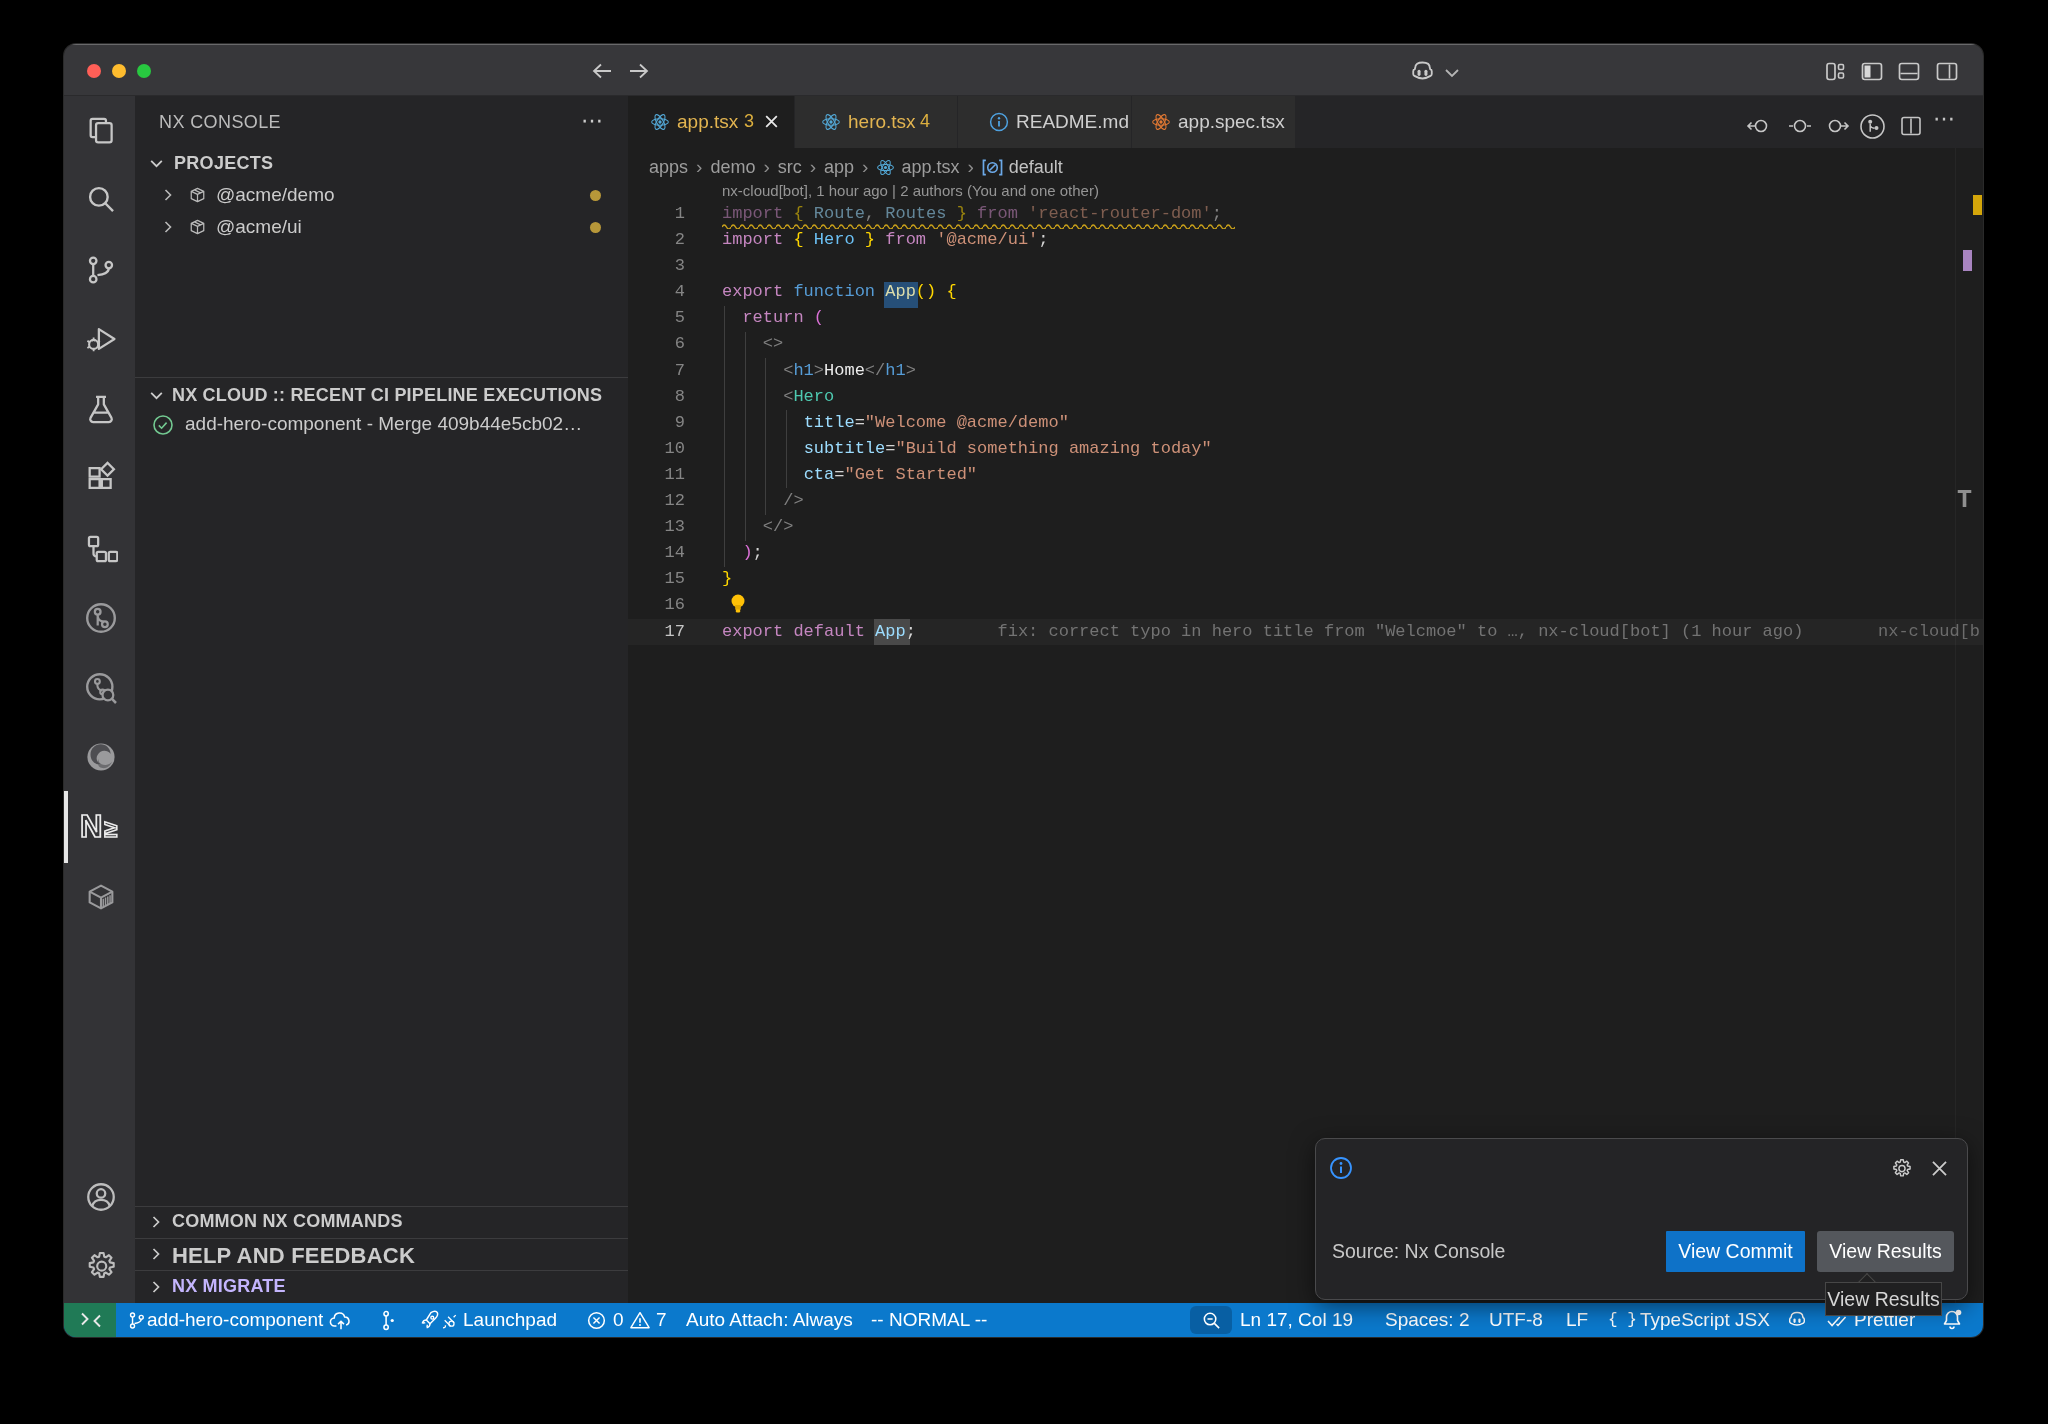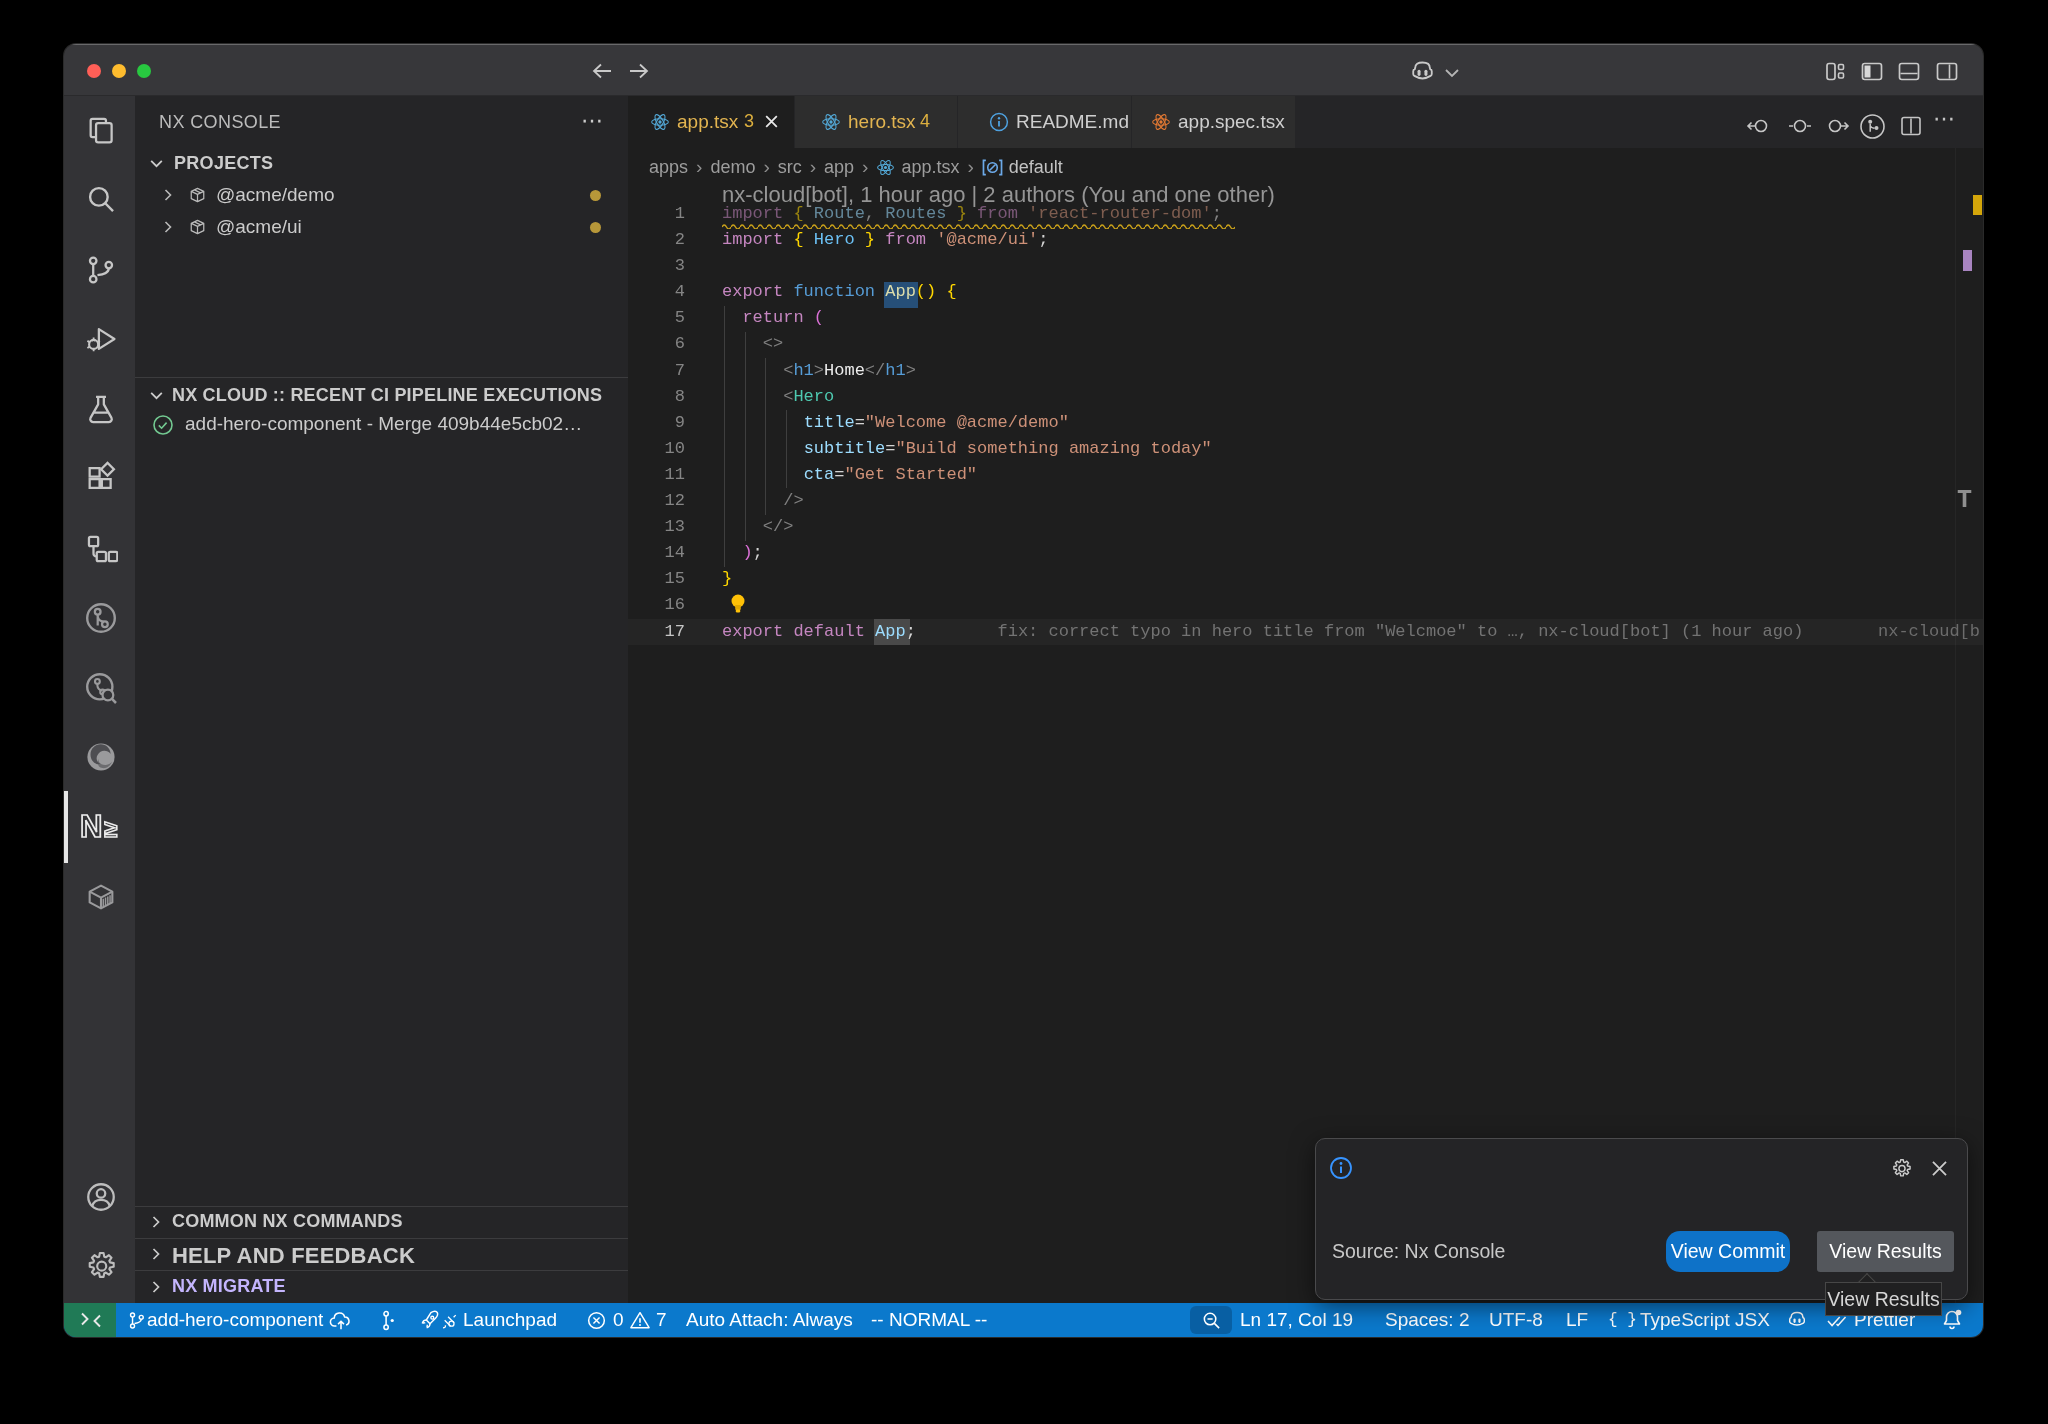--- a/index.html
+++ b/index.html
@@ -254,21 +254,21 @@
         <circle cx="12" cy="12" r="2" fill="#53a8d6"></circle>
         <ellipse cx="12" cy="12" rx="10" ry="3.9" fill="none" stroke="#53a8d6" stroke-width="1.3"></ellipse>
         <ellipse cx="12" cy="12" rx="10" ry="3.9" fill="none" stroke="#53a8d6" stroke-width="1.3" transform="rotate(60 12 12)"></ellipse>
         <ellipse cx="12" cy="12" rx="10" ry="3.9" fill="none" stroke="#53a8d6" stroke-width="1.3" transform="rotate(120 12 12)"></ellipse>
       </svg>app.tsx<span style="color:#8e8e8e;font-size:19px;padding:0 8px;font-family:'Liberation Sans';">›</span><svg width="21" height="19" viewBox="0 0 22 20" style="margin-right:6px;">
         <path d="M4 2.5 H1.5 v15 H4 M18 2.5 h2.5 v15 H18" fill="none" stroke="#6ca9e8" stroke-width="1.8"></path>
         <circle cx="11" cy="10" r="5" fill="none" stroke="#6ca9e8" stroke-width="1.7"></circle>
         <path d="M7.8 13.2 L14.2 6.8" stroke="#6ca9e8" stroke-width="1.7"></path>
       </svg><span style="color:#c2c2c2;">default</span></div>
 
-  <div class="abs" style="left:658px;top:138px;color:#959595;font-size:22px;">nx-cloud[bot], 1 hour ago | 2 authors (You and one other)</div>
+  <div class="abs" style="left:658px;top:138px;color:#959595;font-size:15px;">nx-cloud[bot], 1 hour ago | 2 authors (You and one other)</div>
 
   <div class="abs" style="left:564px;top:575px;width:1355px;height:26px;background:rgba(255,255,255,.035);"></div>
 
   <div class="abs" style="left:660px;top:262px;width:1px;height:261px;background:#3f3f3f;"></div>
   <div class="abs" style="left:681px;top:288px;width:1px;height:209px;background:#3f3f3f;"></div>
   <div class="abs" style="left:701px;top:314px;width:1px;height:157px;background:#3f3f3f;"></div>
   <div class="abs" style="left:722px;top:366px;width:1px;height:78px;background:#3f3f3f;"></div>
 
   <div class="abs mono" style="left:581px;top:157px;width:40px;text-align:right;font-size:17px;line-height:26.1px;color:#858585;">1<br>2<br>3<br>4<br>5<br>6<br>7<br>8<br>9<br>10<br>11<br>12<br>13<br>14<br>15<br>16<br><span style="color:#c6c6c6;">17</span></div>
 
@@ -394,19 +394,19 @@
       <path d="M12 10.5 v6.5" stroke="#3794ff" stroke-width="2"></path>
     </svg>
   <svg class="abs" style="left:1826px;top:1113px;" width="23" height="23" viewBox="0 0 24 24">
       <path d="M13.8 2.8 l.5 2.6 1.1.45 2.2-1.5 1.8 1.8-1.5 2.2.45 1.1 2.6.5 v2.6 l-2.6.5-.45 1.1 1.5 2.2-1.8 1.8-2.2-1.5-1.1.45-.5 2.6 h-2.6 l-.5-2.6-1.1-.45-2.2 1.5-1.8-1.8 1.5-2.2-.45-1.1-2.6-.5 v-2.6 l2.6-.5.45-1.1-1.5-2.2 1.8-1.8 2.2 1.5 1.1-.45.5-2.6 z" fill="none" stroke="#cccccc" stroke-width="1.5" stroke-linejoin="round"></path>
       <circle cx="12.5" cy="12.1" r="3.2" fill="none" stroke="#cccccc" stroke-width="1.5"></circle>
     </svg>
   <svg class="abs" style="left:1866px;top:1115px;" width="19" height="19" viewBox="0 0 16 16">
       <path d="M2.5 2.5 l11 11 M13.5 2.5 l-11 11" stroke="#cccccc" stroke-width="1.5"></path>
     </svg>
   <div class="abs" style="left:1268px;top:1196px;color:#c8c8c8;font-size:19.5px;">Source: Nx Console</div>
-  <div class="abs" style="left:1602px;top:1187px;width:124px;height:41px;background:#0e72c8;border-radius:14px;display:flex;align-items:center;justify-content:center;color:#fff;font-size:19.5px;">View Commit</div>
+  <div class="abs" style="left:1602px;top:1187px;width:139px;height:41px;background:#0e72c8;border-radius:1px;display:flex;align-items:center;justify-content:center;color:#fff;font-size:19.5px;">View Commit</div>
   <div class="abs" style="left:1753px;top:1187px;width:137px;height:41px;background:#54575c;border-radius:3px;display:flex;align-items:center;justify-content:center;color:#fff;font-size:19.5px;">View Results</div>
 
   <div class="abs" style="left:1796px;top:1232px;width:14px;height:14px;background:#202021;border-left:1px solid #474747;border-top:1px solid #474747;transform:rotate(45deg);"></div>
   <div class="abs" style="left:1761px;top:1238px;width:117px;height:34px;background:#202021;border:1px solid #474747;display:flex;align-items:center;justify-content:center;color:#d6d6d6;font-size:19.5px;">View Results</div>
 
 </div>
 
 </body></html>

